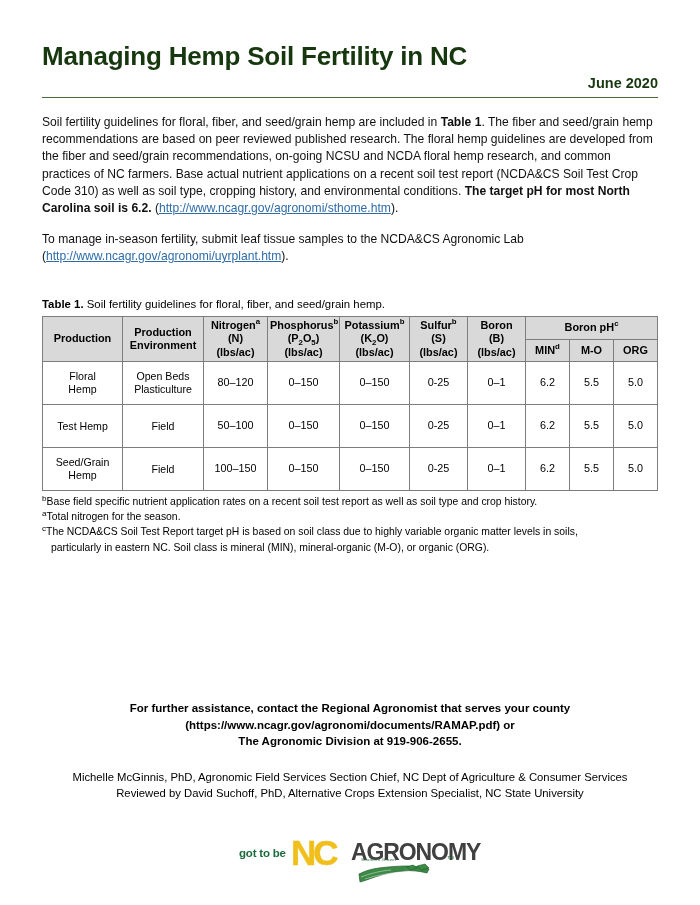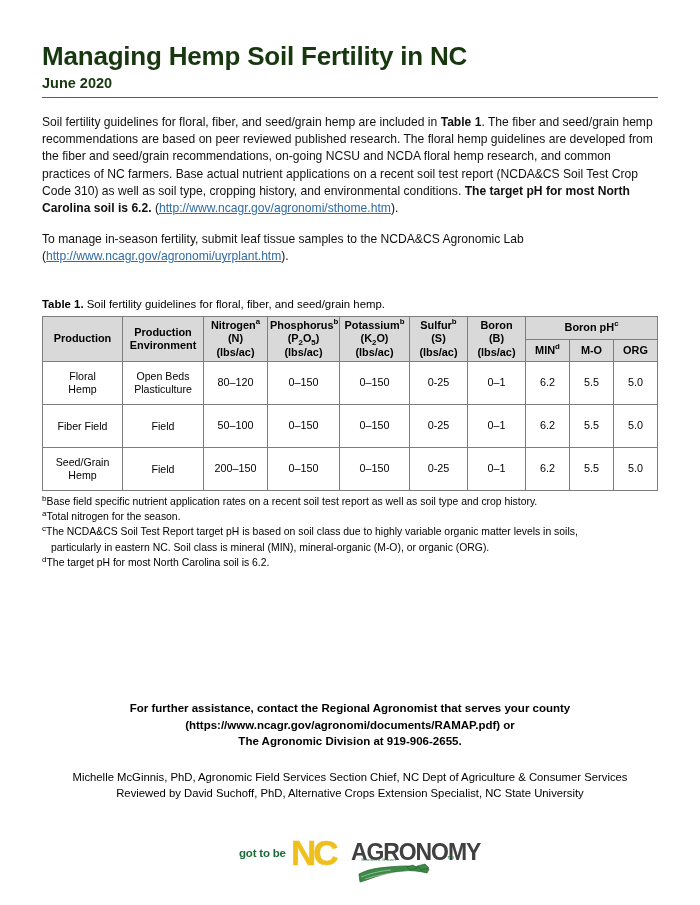--- a/index.html
+++ b/index.html
@@ -31,20 +31,21 @@
     letter-spacing: -0.2px;
     line-height: 1.1;
     margin: 0 0 4px 0;
   }
   .doc-date {
     font-size: 14.5px;
     font-weight: bold;
     color: #17380f;
     margin: 0 0 5px 0;
     line-height: 1.2;
+    text-align: right;
   }
   .header-rule {
     border: 0;
     border-top: 1px solid #4a6b3a;
     margin: 0 0 16px 0;
     width: 100%;
   }
 
   
   .para {
@@ -302,21 +303,21 @@
         <td>0–150</td>
         <td>0–150</td>
         <td>0-25</td>
         <td>0–1</td>
         <td>6.2</td>
         <td>5.5</td>
         <td>5.0</td>
       </tr>
       <tr>
         <td class="prod">
-          <span class="th-line">Fiber Field</span>
+          <span class="th-line">Test Hemp</span>
         </td>
         <td class="env">
           <span class="th-line">Field</span>
         </td>
         <td>50–100</td>
         <td>0–150</td>
         <td>0–150</td>
         <td>0-25</td>
         <td>0–1</td>
         <td>6.2</td>
@@ -324,38 +325,37 @@
         <td>5.0</td>
       </tr>
       <tr>
         <td class="prod">
           <span class="th-line">Seed/Grain</span>
           <span class="th-line">Hemp</span>
         </td>
         <td class="env">
           <span class="th-line">Field</span>
         </td>
-        <td>200–150</td>
+        <td>100–150</td>
         <td>0–150</td>
         <td>0–150</td>
         <td>0-25</td>
         <td>0–1</td>
         <td>6.2</td>
         <td>5.5</td>
         <td>5.0</td>
       </tr>
     </tbody>
   </table>
 
   <div class="footnotes">
     <div class="fn"><sup>b</sup><span>Base field specific nutrient application rates on a recent soil test report as well as soil type and crop history.</span></div>
     <div class="fn"><sup>a</sup><span>Total nitrogen for the season.</span></div>
     <div class="fn"><sup>c</sup><span>The NCDA&amp;CS Soil Test Report target pH is based on soil class due to highly variable organic matter levels in soils,</span></div>
     <div class="fn-cont">particularly in eastern NC.  Soil class is mineral (MIN), mineral-organic (M-O), or organic (ORG).</div>
-    <div class="fn"><sup>d</sup><span>The target pH for most North Carolina soil is 6.2.</span></div>
   </div>
 
   <div class="footer-block">
     <div class="contact">
       <div>For further assistance, contact the Regional Agronomist that serves your county</div>
       <div>(https://www.ncagr.gov/agronomi/documents/RAMAP.pdf) or</div>
       <div>The Agronomic Division at 919-906-2655.</div>
     </div>
     <div class="credits">
       <div>Michelle McGinnis, PhD, Agronomic Field Services Section Chief, NC Dept of Agriculture &amp; Consumer Services</div>

